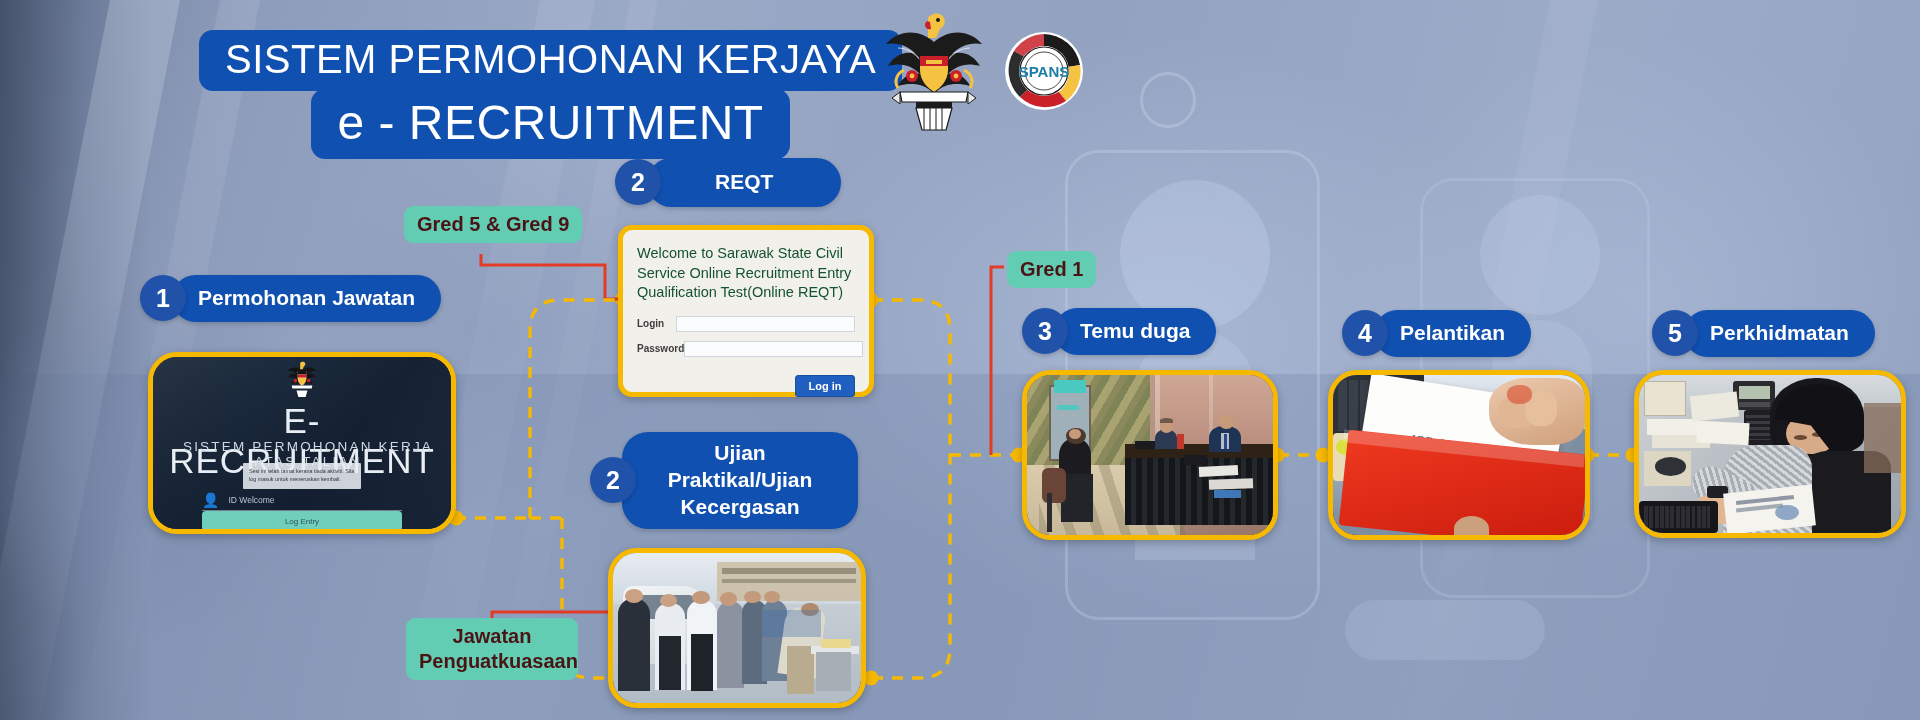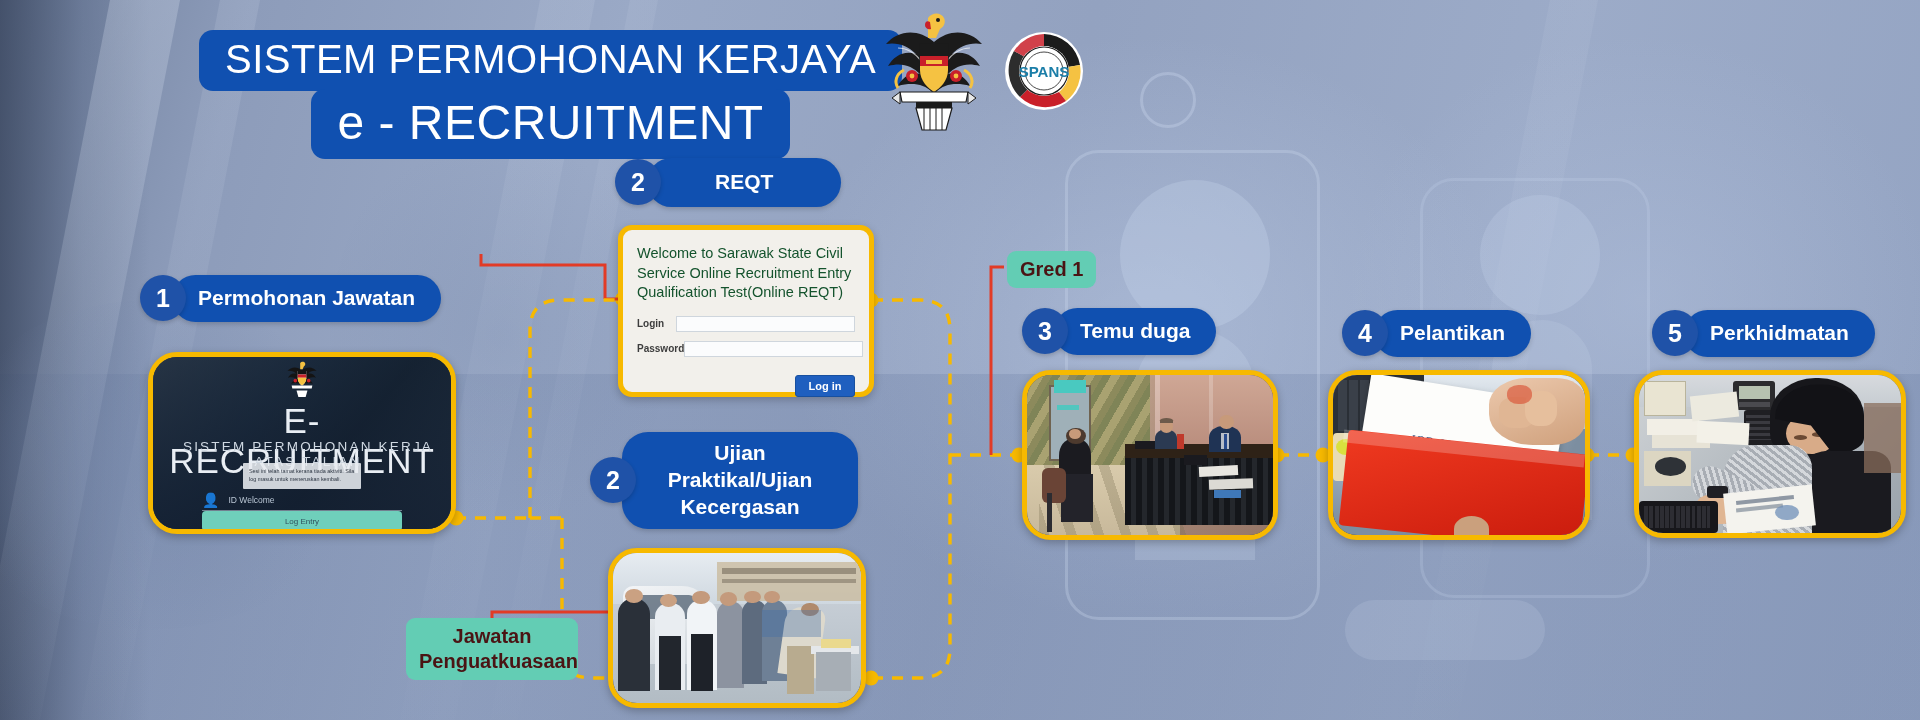--- a/index.html
+++ b/index.html
@@ -336,20 +336,21 @@
         <span class="ft">ID Welcome</span>
       </div>
       <div class="erec-field" style="top:157px;">
         <span class="fi">🔒</span>
         <span class="ft">Kata Laluan</span>
       </div>
       <div class="erec-btn">Log Entry</div>
     </div>
   </div>
 
+  <div class="tag" style="left:404px; top:206px;">Gred 5 &amp; Gred 9</div>
 
   <div class="pill" style="left:615px; top:158px;">
     <div class="num">2</div>
     <div class="label" style="padding:11px 68px;">REQT</div>
   </div>
 
   <div class="reqt-panel" style="left:618px; top:225px; width:256px; height:172px;">
     <div class="reqt-welcome">Welcome to Sarawak State Civil Service Online Recruitment Entry Qualification Test(Online REQT)</div>
     <div class="reqt-row">
       <div class="rl">Login</div>

